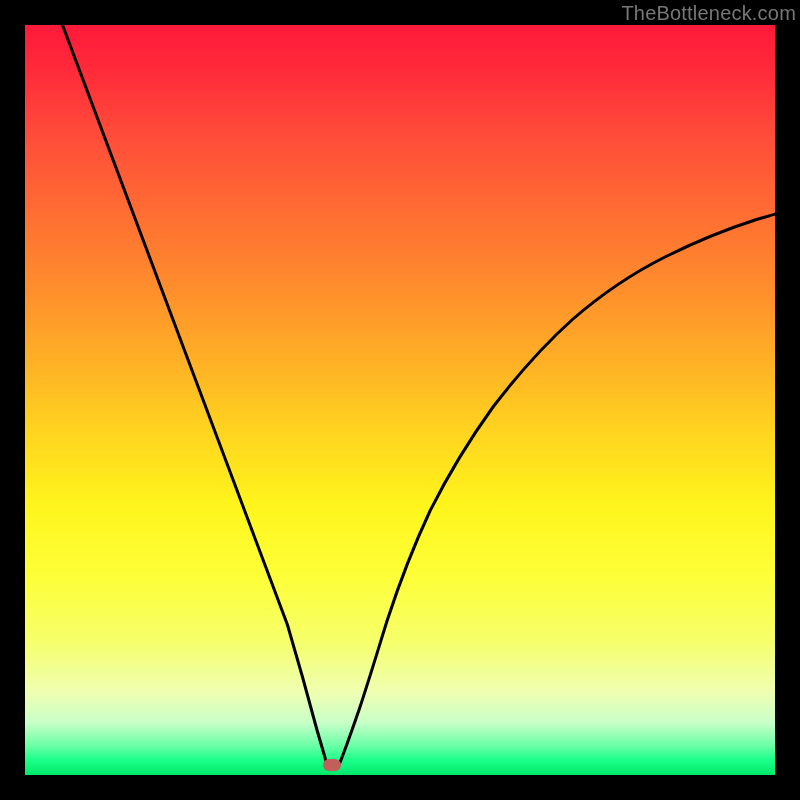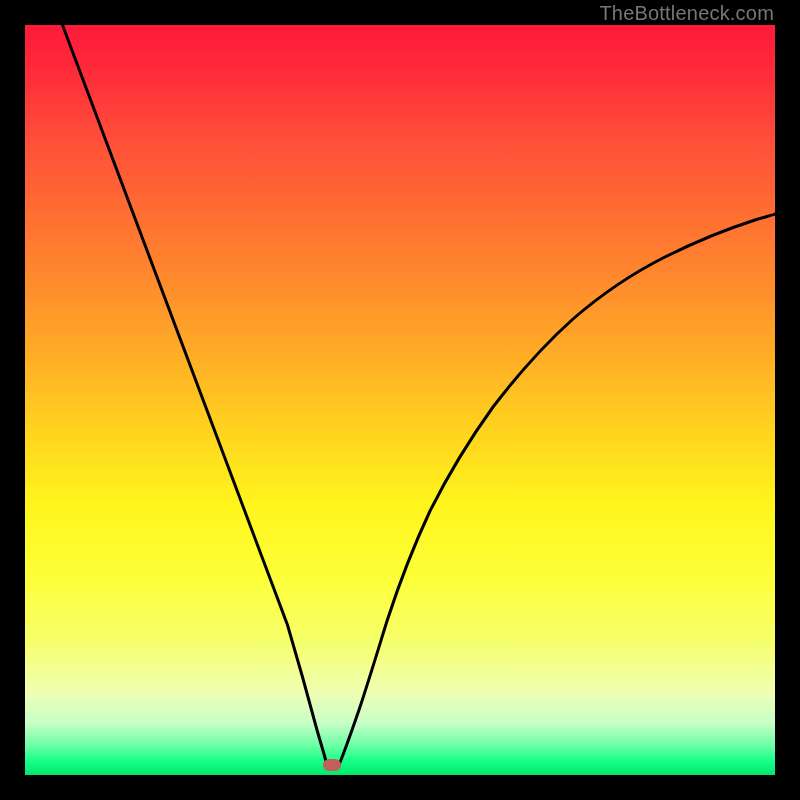--- a/index.html
+++ b/index.html
@@ -39,21 +39,21 @@
       #efffb2 89%,
       #c8ffc8 93%,
       #6effa7 96%,
       #1bff89 98%,
       #00e86b 100%
     );
   }
   .watermark {
     position: absolute;
     top: 2px;
-    right: 26px;
+    right: 4px;
     color: #777;
     font-size: 20px;
     font-weight: 500;
     letter-spacing: 0.2px;
     user-select: none;
   }
   svg.curve {
     position: absolute;
     left: 0;
     top: 0;

